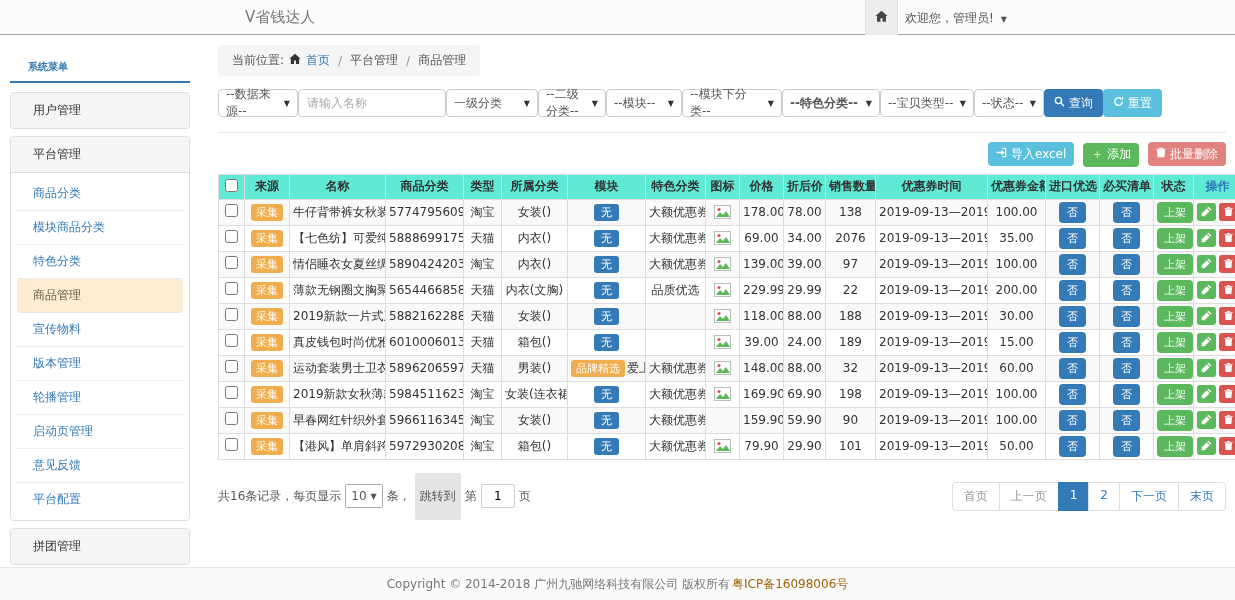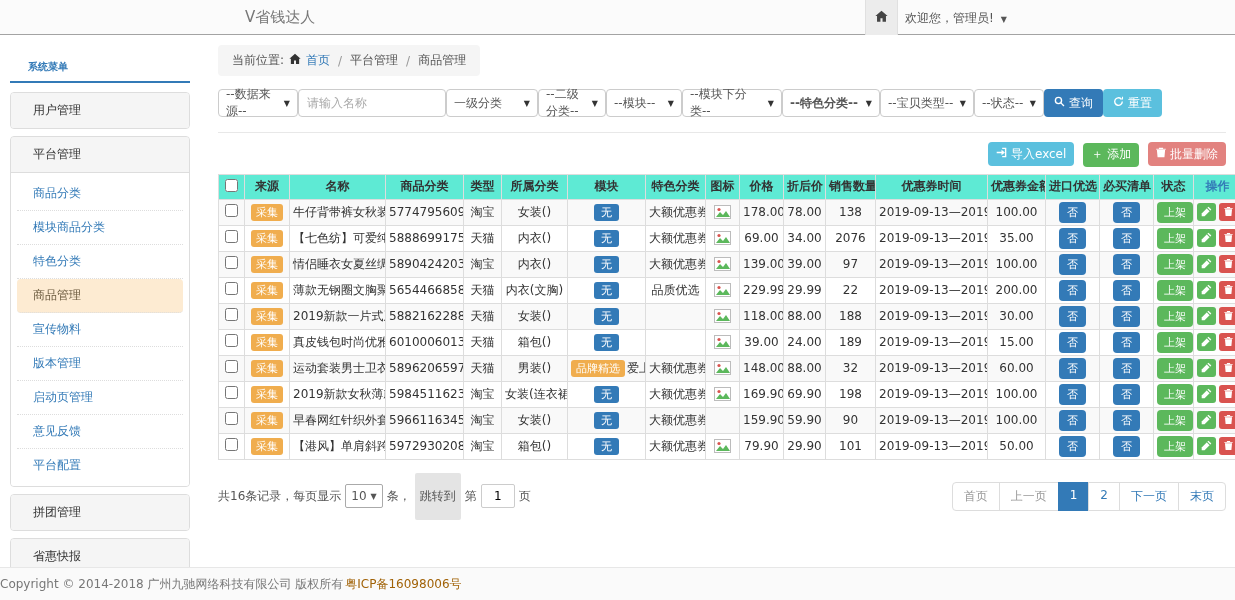--- a/index.html
+++ b/index.html
@@ -67,21 +67,21 @@
   .size-select .sel-caret { font-size:8px; margin-left:4px; }
   .jump-label { background:#e4e4e4; padding:15px 5px; border-radius:2px; cursor:pointer; }
   .jump-input { width:34px; height:24px; border:1px solid #ccc; border-radius:2px; text-align:center; font-size:12px; font-family:inherit; }
   .page-group { display:flex; }
   .page-item { border:1px solid #ddd; background:#fff; color:#337ab7; padding:5px 11px; margin-left:-1px; cursor:pointer; }
   .page-item.muted { color:#999; }
   .page-item.active { background:#337ab7; border-color:#337ab7; color:#fff; }
   .page-item:first-child { border-radius:4px 0 0 4px; margin-left:0; }
   .page-item:last-child { border-radius:0 4px 4px 0; }
 
-  .footer { position:absolute; left:0; bottom:0; width:100%; height:33px; background:#fafafa; border-top:1px solid #e7e7e7; display:flex; align-items:center; justify-content:flex-start; color:#777; }
+  .footer { position:absolute; left:0; bottom:0; width:100%; height:33px; background:#fafafa; border-top:1px solid #e7e7e7; display:flex; align-items:center; justify-content:center; color:#777; }
   .footer .icp { color:#a16207; cursor:pointer; margin-left:2px; }
 
   .icon-img { display:inline-block; vertical-align:middle; }
   input[type=checkbox] { width:13px; height:13px; cursor:pointer; }
 </style>
 </head>
 <body>
 
 <div class="topbar">
   <div class="brand">V省钱达人</div>
@@ -106,20 +106,21 @@
       </div>
       <div class="side-group">
         <div class="side-group-head">平台管理</div>
         <div class="side-sub">
           <div class="side-sub-item">商品分类</div>
           <div class="side-sub-item">模块商品分类</div>
           <div class="side-sub-item">特色分类</div>
           <div class="side-sub-item active">商品管理</div>
           <div class="side-sub-item">宣传物料</div>
           <div class="side-sub-item">版本管理</div>
+          <div class="side-sub-item">轮播管理</div>
           <div class="side-sub-item">启动页管理</div>
           <div class="side-sub-item">意见反馈</div>
           <div class="side-sub-item">平台配置</div>
         </div>
       </div>
       <div class="side-group">
         <div class="side-group-head">拼团管理</div>
       </div>
       <div class="side-group">
         <div class="side-group-head">省惠快报</div>

